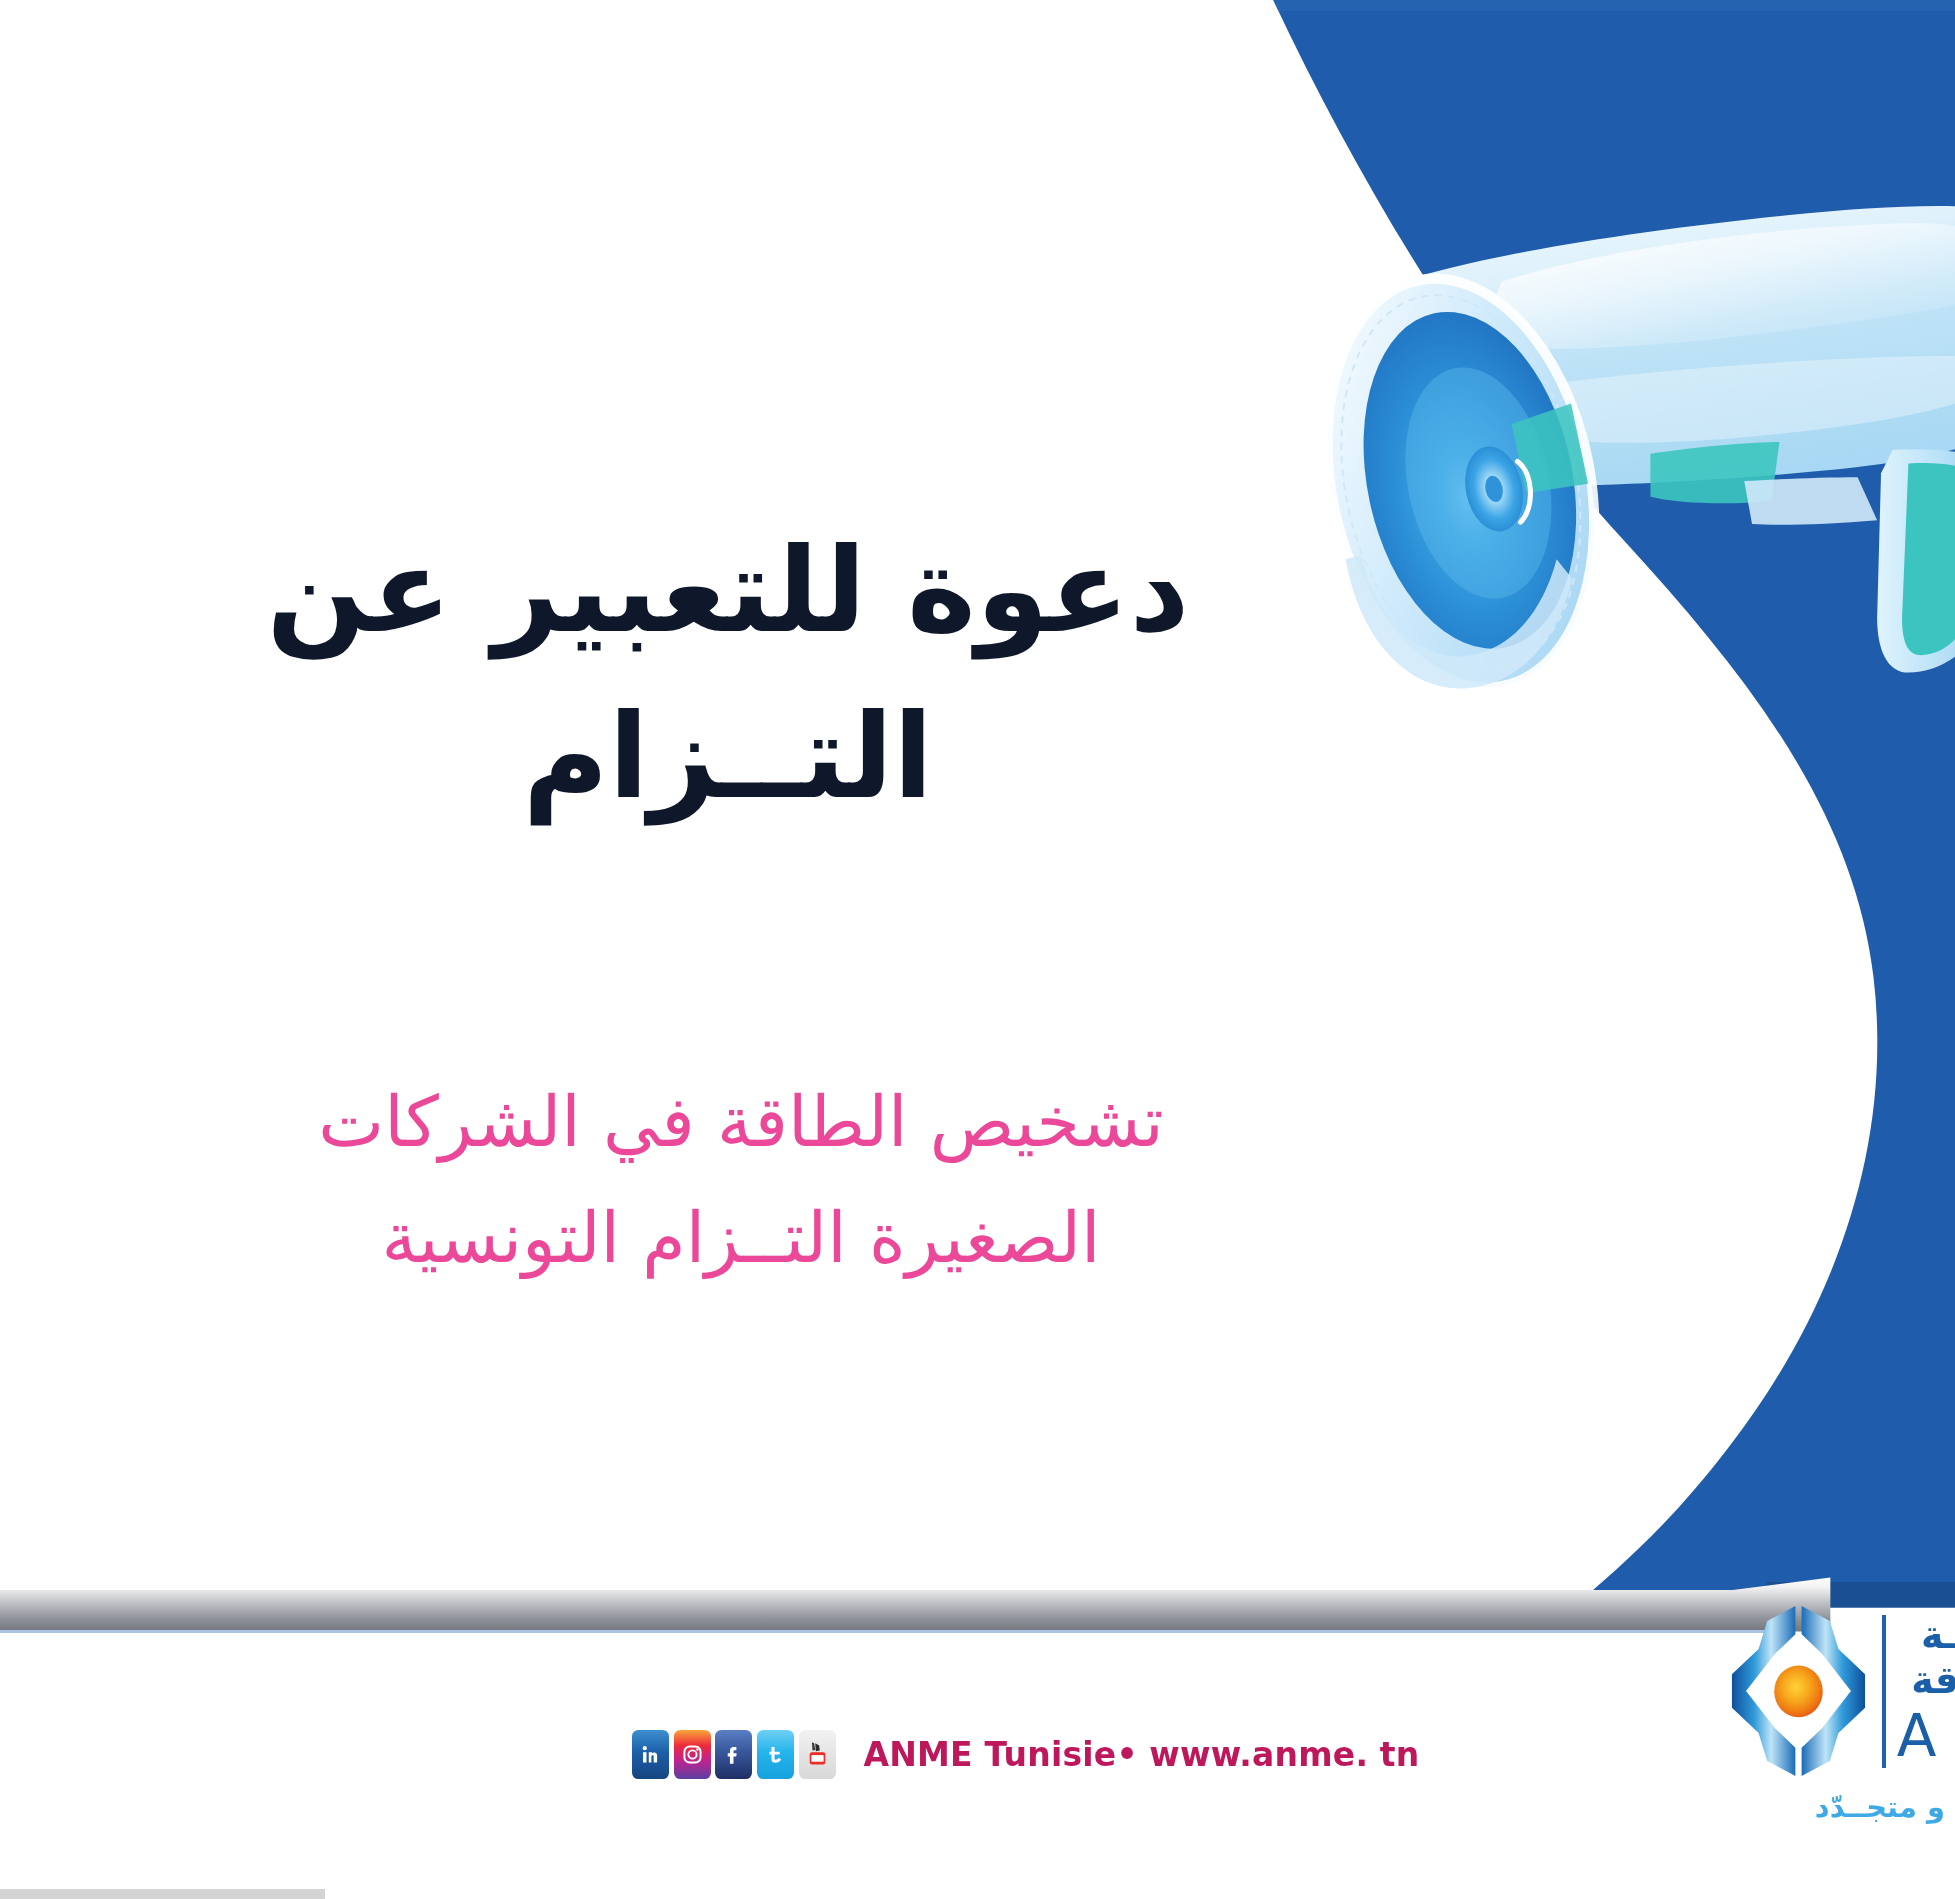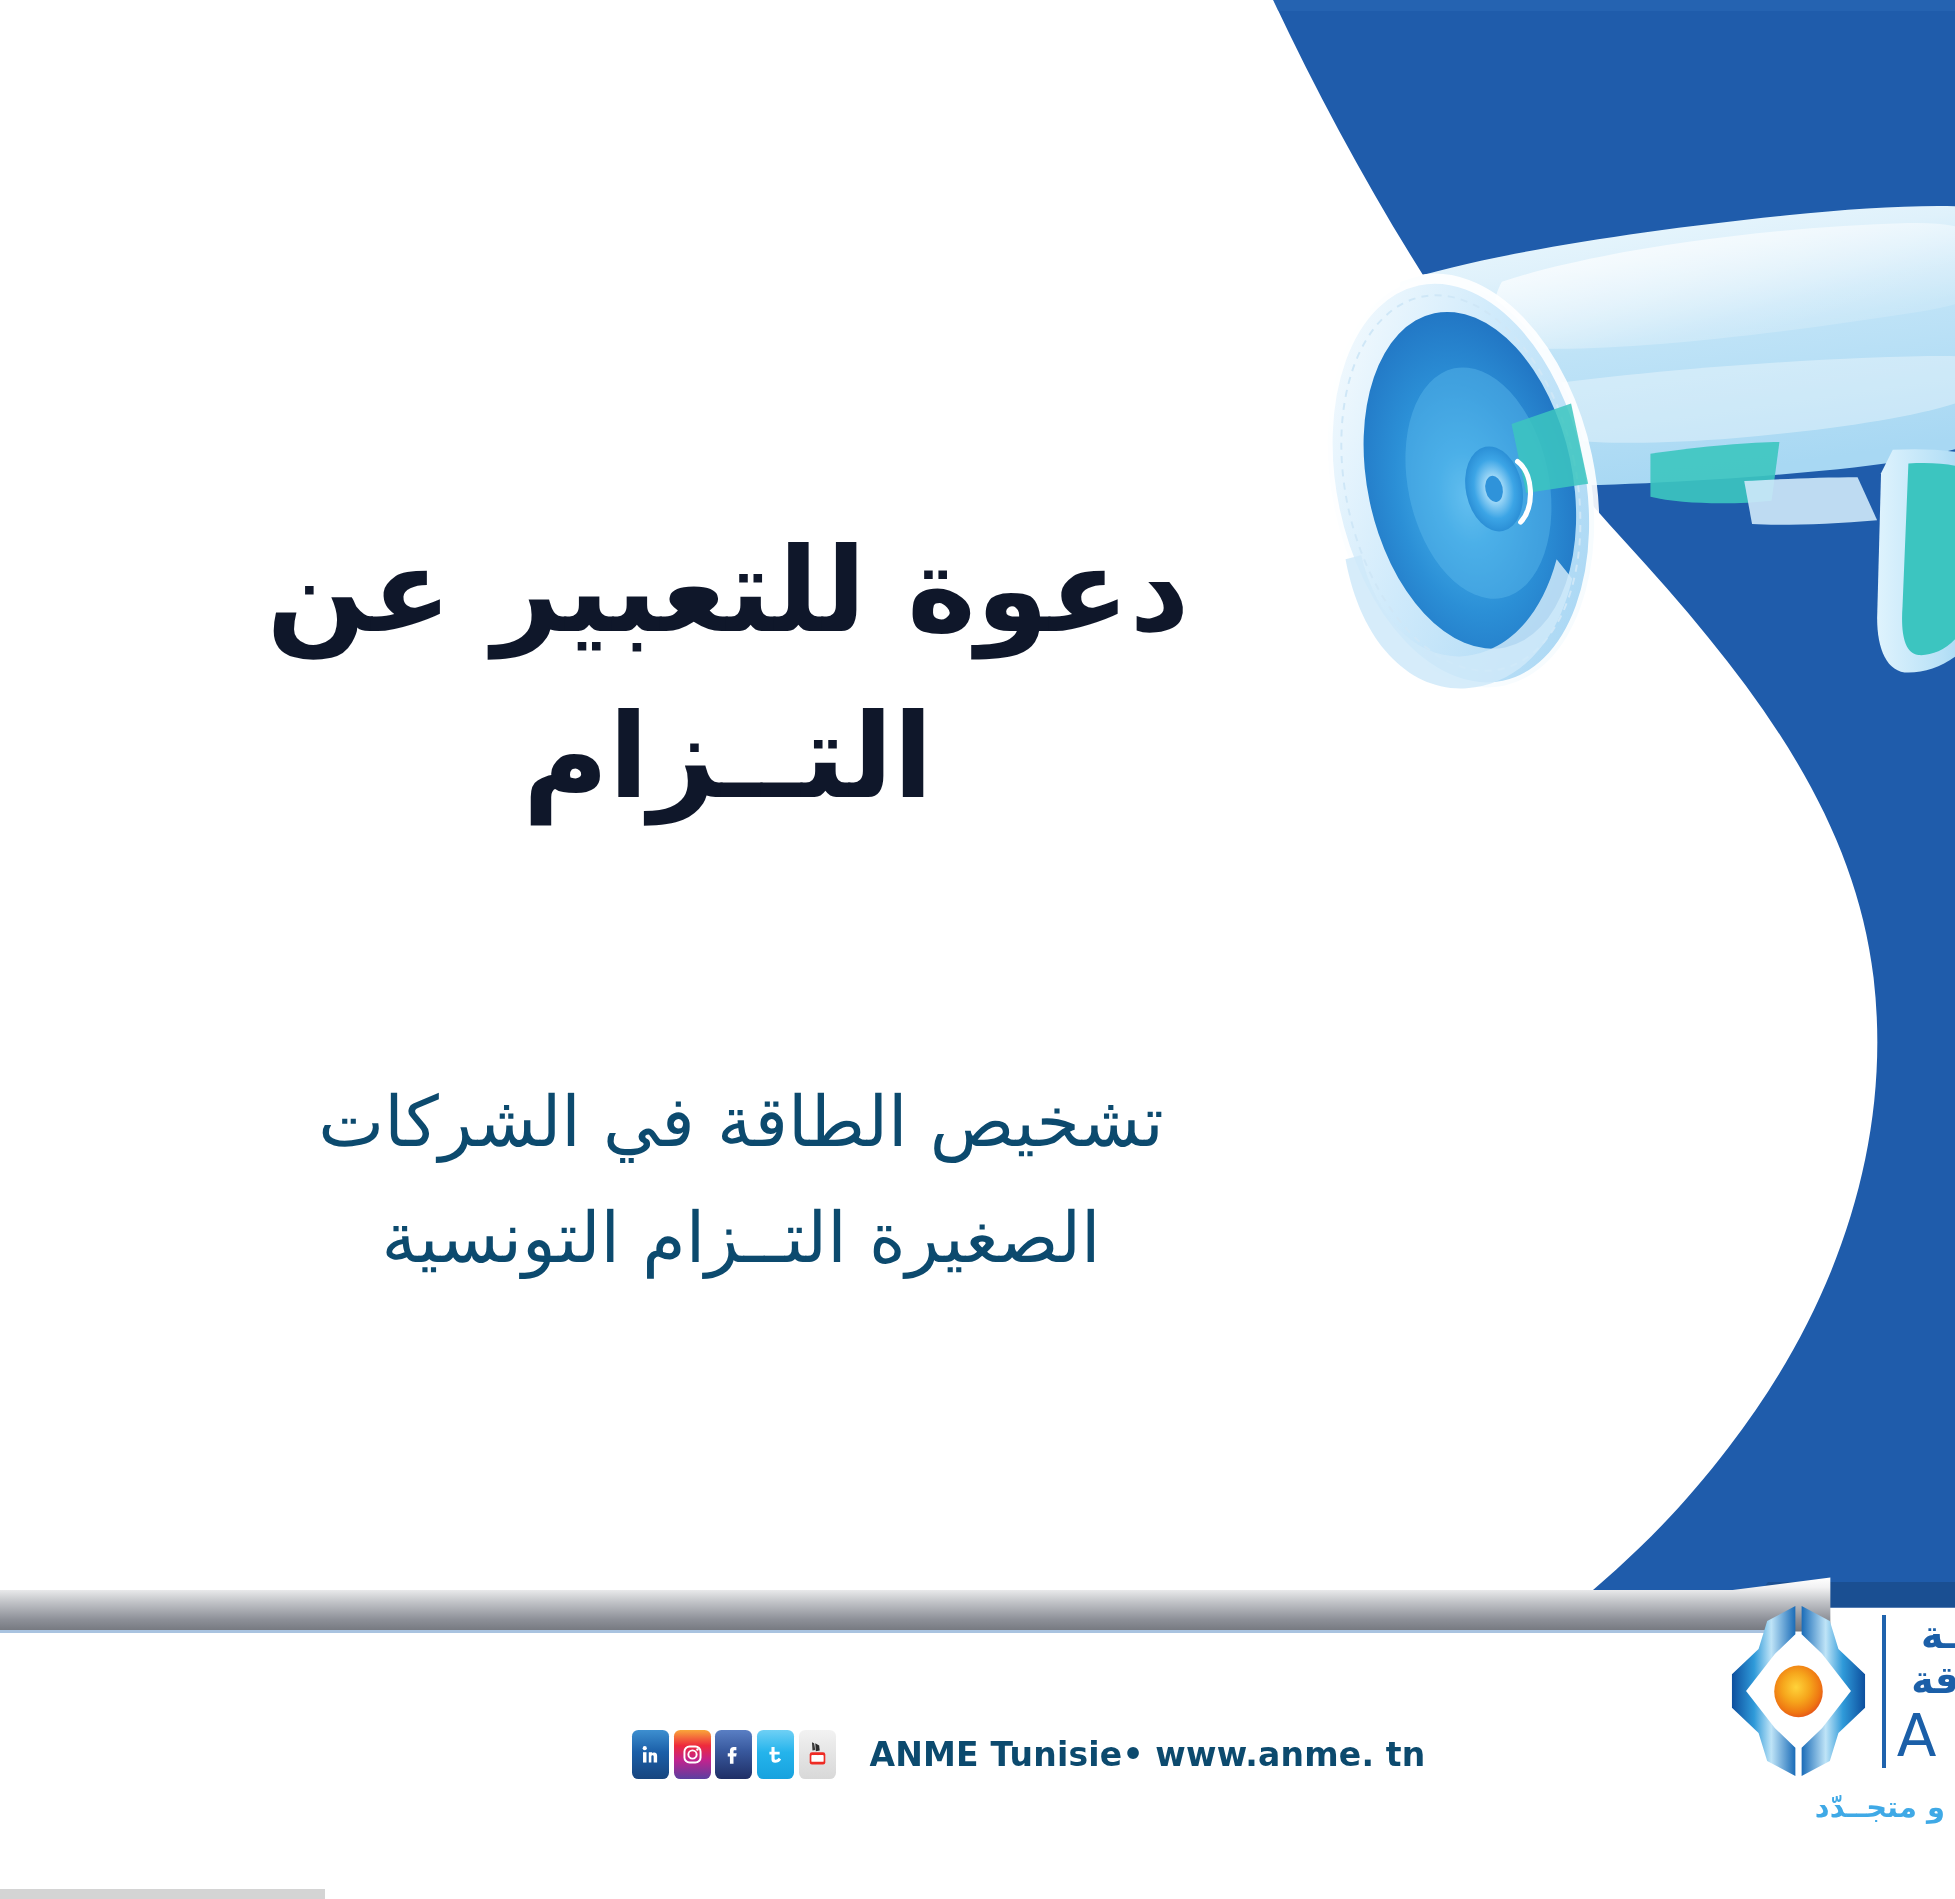--- a/index.html
+++ b/index.html
@@ -64,21 +64,21 @@
     top: 1064px;
     width: 1146px;
     direction: rtl;
     text-align: center;
   }
   .subtitle {
     font-family: "DejaVu Serif", "Liberation Serif", serif;
     font-weight: 400;
     font-size: 70px;
     line-height: 1.66;
-    color: #0c4a6e;
+    color: #ec4899;
     margin: 0;
   }
 
   
   .grey-band-wrap {
     position: absolute;
     left: 0;
     top: 1576px;
     width: 1846px;
     height: 78px;
@@ -115,25 +115,25 @@
     overflow: hidden;
     flex: 0 0 auto;
   }
   .si-linkedin { background: linear-gradient(180deg,#3d8fd0 0%, #1b5fa8 45%, #17457f 100%); }
   .si-instagram { background: linear-gradient(180deg,#f9a63a 0%, #ee2a3c 32%, #c0238e 62%, #5b3fa0 100%); }
   .si-facebook { background: linear-gradient(180deg,#5a7fc4 0%, #3a5ba0 40%, #1f2f66 100%); }
   .si-twitter { background: linear-gradient(180deg,#6fd0f5 0%, #25b4ec 45%, #17a2de 100%); }
   .si-youtube { background: linear-gradient(180deg,#f2f2f2 0%, #e4e4e4 50%, #d8d8d8 100%); }
 
   .social-label {
-    margin-left: 29px;
+    margin-left: 23px;
     font-family: "DejaVu Sans", "Liberation Sans", sans-serif;
     font-size: 33px;
     font-weight: 600;
-    color: #0c4a6e;
+    color: #be185d;
     white-space: nowrap;
     letter-spacing: 0.2px;
   }
 
   
   .logo-block {
     position: absolute;
     left: 1728px;
     top: 1599px;
     width: 524px;

